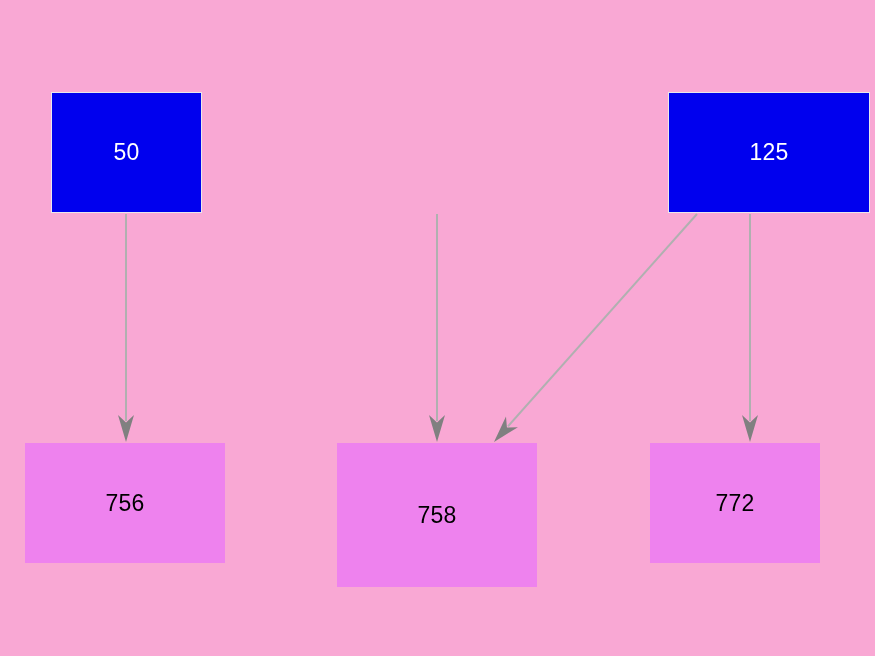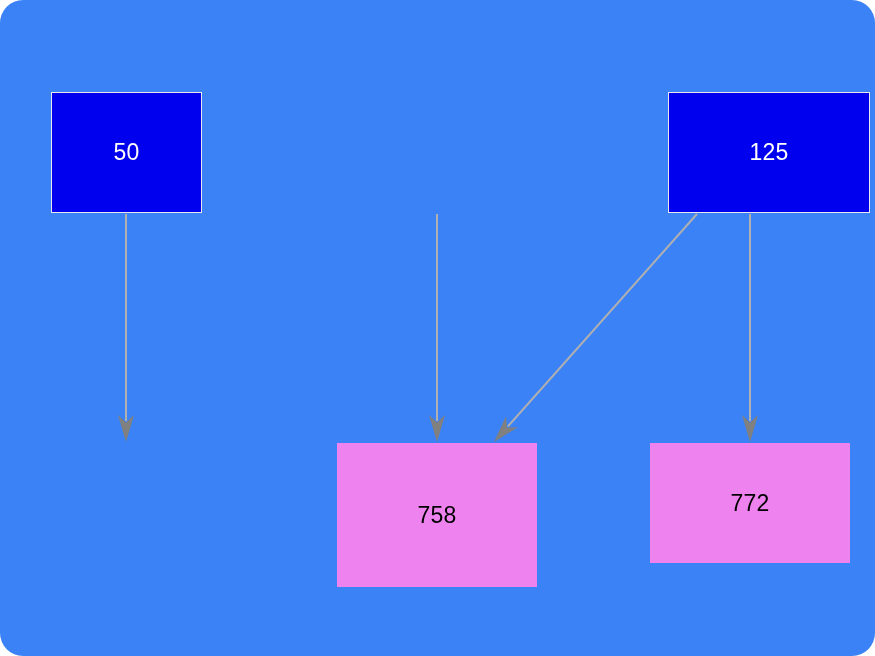--- a/index.html
+++ b/index.html
@@ -46,21 +46,21 @@
   .node-source .node-label {
     color: #ffffff;
   }
   .node-target .node-label {
     color: #000000;
   }
 </style>
 </head>
 <body>
 
-<div id="canvas" style="width: 875px; height: 656px; background: #3b82f6; border-radius: 23px;">
+<div id="canvas" style="width: 875px; height: 656px; background: #f9a8d4;">
 
   <svg id="edge-layer" viewBox="0 0 875 656" xmlns="http://www.w3.org/2000/svg">
       <line x1="126" y1="214" x2="126" y2="421" stroke="#b0b0b0" stroke-width="2"></line>
       <polygon points="126.00,442.00 118.00,415.00 126.00,422.56 134.00,415.00" fill="#808080"></polygon>
       <line x1="437" y1="214" x2="437" y2="421" stroke="#b0b0b0" stroke-width="2"></line>
       <polygon points="437.00,442.00 429.00,415.00 437.00,422.56 445.00,415.00" fill="#808080"></polygon>
       <line x1="697" y1="214" x2="507.9644452107523" y2="426.3157955268398" stroke="#b0b0b0" stroke-width="2"></line>
       <polygon points="494.00,442.00 505.98,416.51 506.93,427.48 517.93,427.15" fill="#808080"></polygon>
       <line x1="750" y1="214" x2="750" y2="421" stroke="#b0b0b0" stroke-width="2"></line>
       <polygon points="750.00,442.00 742.00,415.00 750.00,422.56 758.00,415.00" fill="#808080"></polygon>
@@ -68,22 +68,25 @@
 
   <div class="node node-source" style="left: 51px; top: 92px; width: 151px; height: 121px; background: rgb(0, 0, 238); border-color: rgb(232, 232, 236);">
     <span class="node-label">50</span>
   </div>
 
 
   <div class="node node-source" style="left: 668px; top: 92px; width: 202px; height: 121px; background: rgb(0, 0, 238); border-color: rgb(232, 232, 236);">
     <span class="node-label">125</span>
   </div>
 
+  <div class="node node-target" style="left: 25px; top: 443px; width: 200px; height: 120px; background: rgb(238, 130, 238);">
+    <span class="node-label">756</span>
+  </div>
 
   <div class="node node-target" style="left: 337px; top: 443px; width: 200px; height: 144px; background: rgb(238, 130, 238);">
     <span class="node-label">758</span>
   </div>
 
-  <div class="node node-target" style="left: 650px; top: 443px; width: 200px; height: 120px; background: rgb(238, 130, 238);">
+  <div class="node node-target" style="left: 650px; top: 443px; width: 170px; height: 120px; background: rgb(238, 130, 238);">
     <span class="node-label">772</span>
   </div>
 
 </div>
 
 </body></html>

